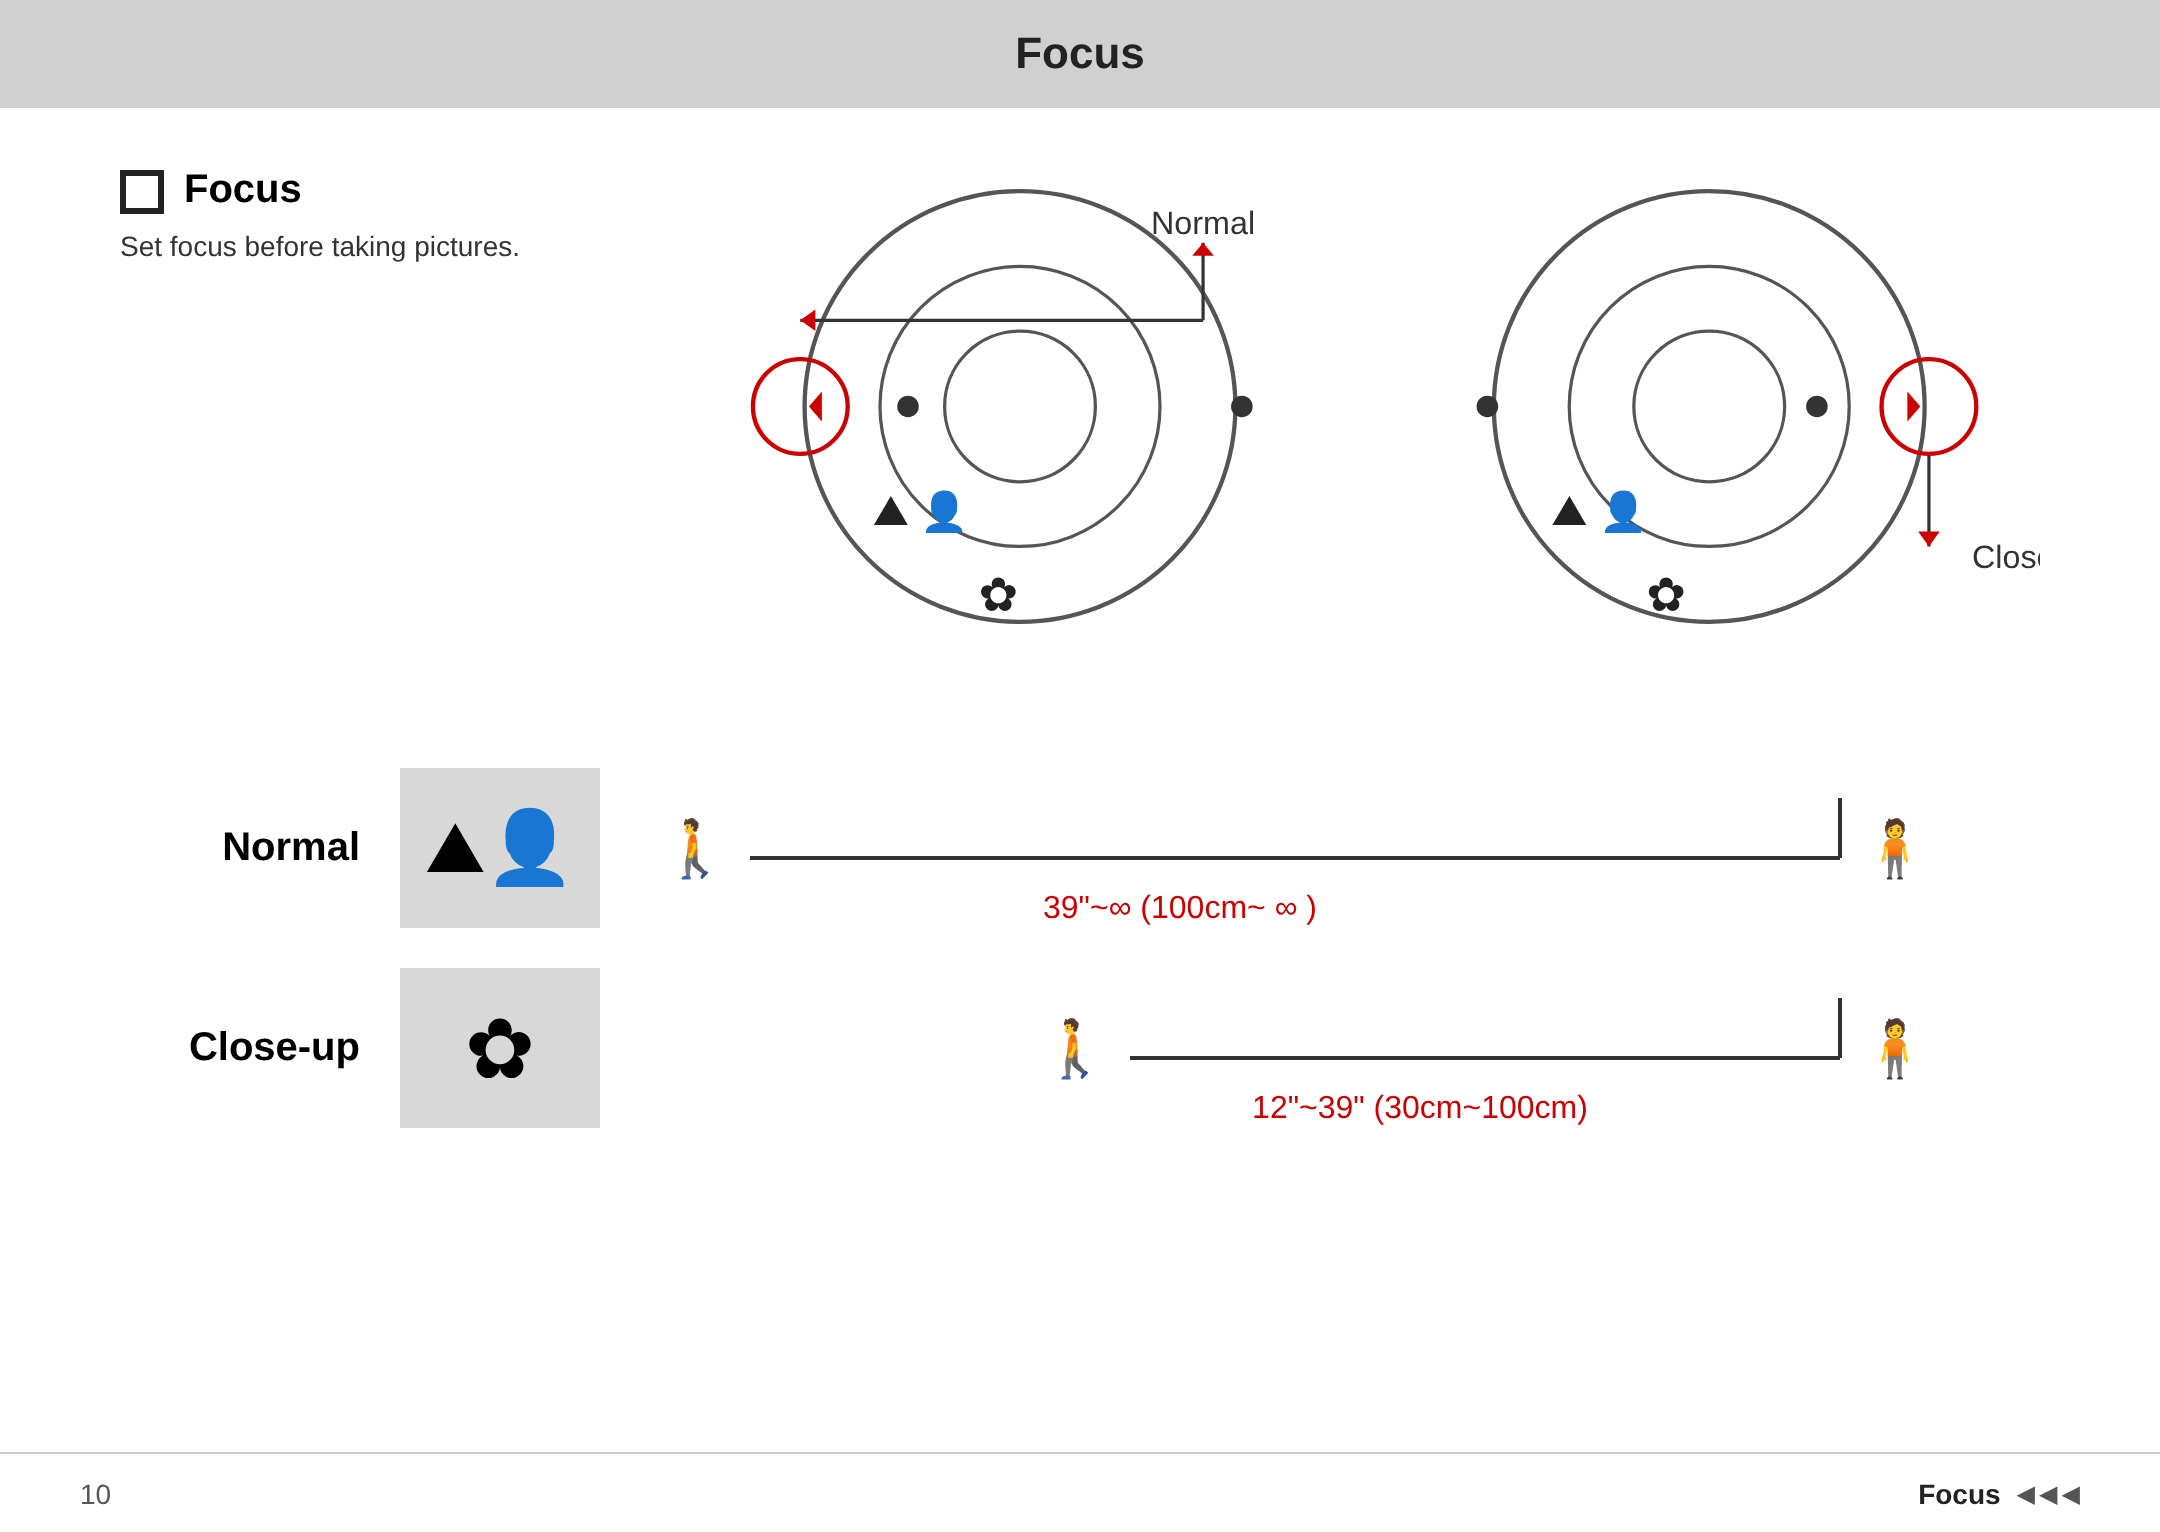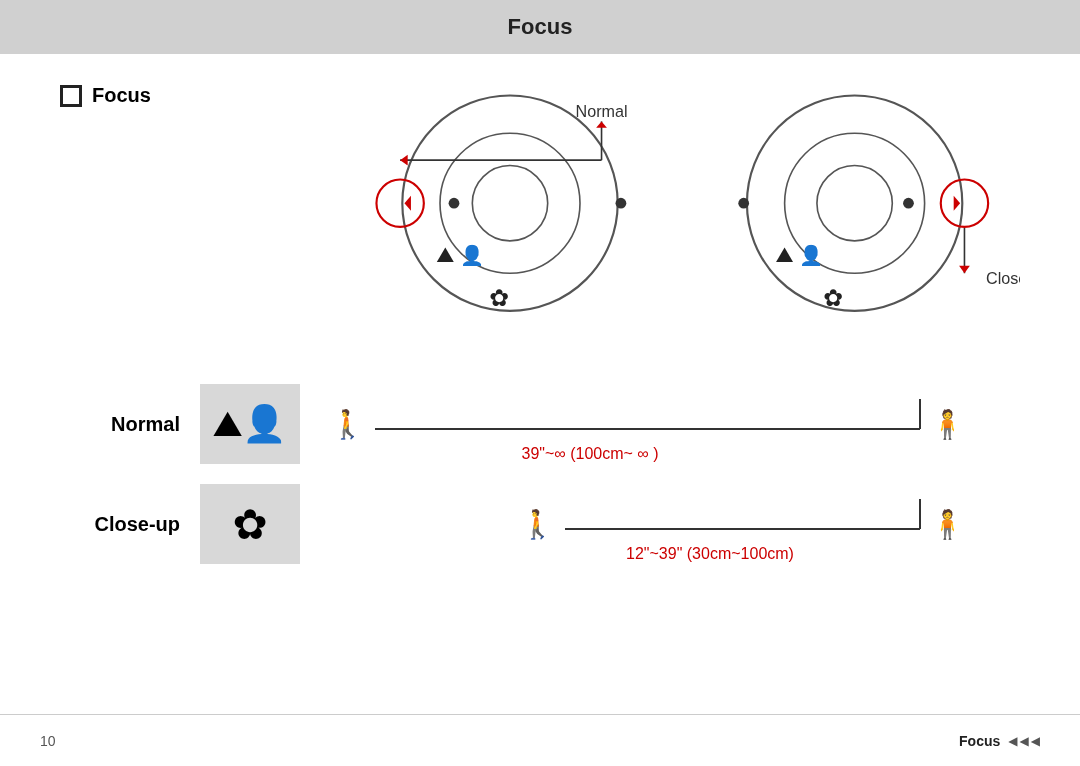--- a/index.html
+++ b/index.html
@@ -122,21 +122,21 @@
     .footer {
       position: absolute;
       bottom: 0;
       left: 0;
       right: 0;
       border-top: 1px solid #ccc;
       display: flex;
       align-items: center;
       justify-content: space-between;
       padding: 8px 40px;
-      height: 52px;
+      height: 40px;
     }
 
     .footer-page {
       font-size: 14px;
       color: #555;
     }
 
     .footer-right {
       display: flex;
       align-items: center;
@@ -168,20 +168,21 @@
 
 <div class="main">
 
   <div class="top-section">
 
     <div class="focus-info">
       <div class="focus-icon-row">
         <span class="focus-square"></span>
         <span class="focus-title">Focus</span>
       </div>
+      <div class="focus-desc">Set focus before taking pictures.</div>
     </div>
 
     <div class="cameras-area">
       <svg viewBox="0 0 680 260" class="cameras-svg">
 
         <circle cx="210" cy="120" r="100" fill="none" stroke="#555" stroke-width="2"></circle>
 
         <circle cx="210" cy="120" r="65" fill="none" stroke="#555" stroke-width="1.5"></circle>
 
         <circle cx="210" cy="120" r="35" fill="none" stroke="#555" stroke-width="1.5"></circle>

